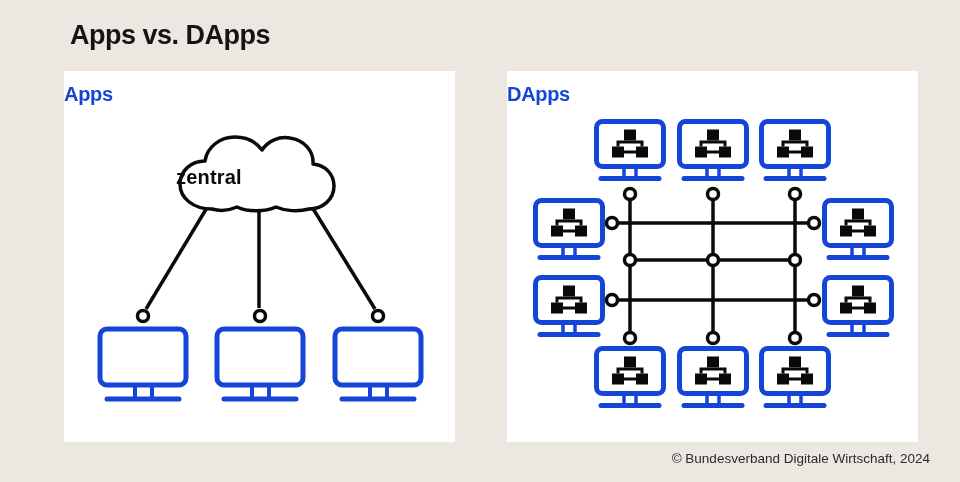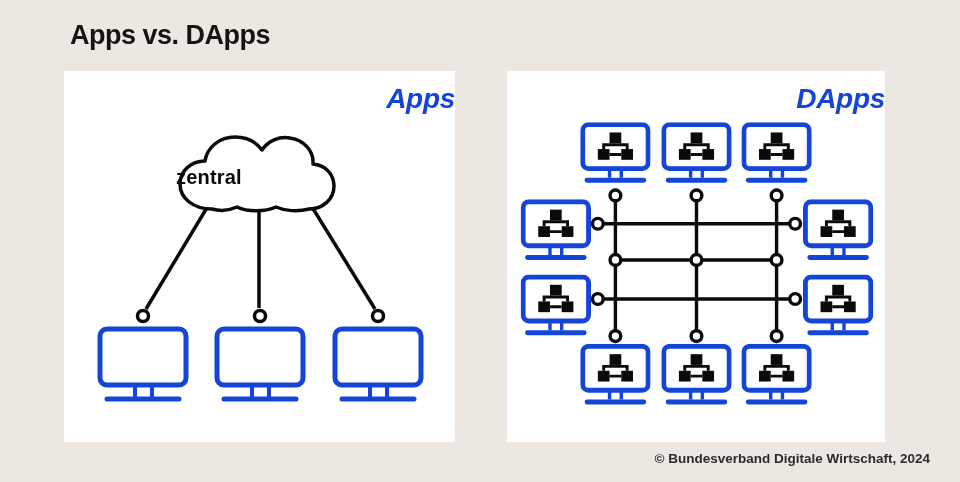--- a/index.html
+++ b/index.html
@@ -28,32 +28,31 @@
     letter-spacing: -0.5px;
     color: var(--text);
   }
   .panel {
     position: absolute;
     top: 71px;
     height: 371px;
     background: var(--panel);
   }
   .panel.apps  { left: 64px;  width: 391px; }
-  .panel.dapps { left: 507px; width: 378px; }
+  .panel.dapps { left: 507px; width: 411px; }
   .panel-title {
     position: absolute;
     top: 12px;
     left: 0;
     right: 0;
-    text-align: right;
-    font-size: 28px;
+    text-align: left;
+    font-size: 20px;
     font-weight: 700;
     letter-spacing: -0.3px;
     color: var(--accent);
-    font-style: italic;
   }
   .layer {
     position: absolute;
     inset: 0;
     width: 100%;
     height: 100%;
     display: block;
   }
   .cloud-label {
     position: absolute;
@@ -65,21 +64,20 @@
     font-weight: 700;
     letter-spacing: 0.2px;
     color: var(--line);
   }
   .copyright {
     position: absolute;
     right: 30px;
     top: 451px;
     font-size: 13.5px;
     color: var(--muted);
-    font-weight: bold;
   }
   
   .k     { stroke: var(--line); stroke-width: 3.5; fill: none; }
   .node  { stroke: var(--line); stroke-width: 3.5; fill: #fff; }
   .cloud { stroke: var(--line); stroke-width: 3.5; fill: #fff; stroke-linejoin: round; }
   .blu   { stroke: var(--accent); fill: none; }
   .icon-fill { fill: var(--line); }
   .icon-line { stroke: var(--line); stroke-width: 3; fill: none; }
 </style>
 </head>

